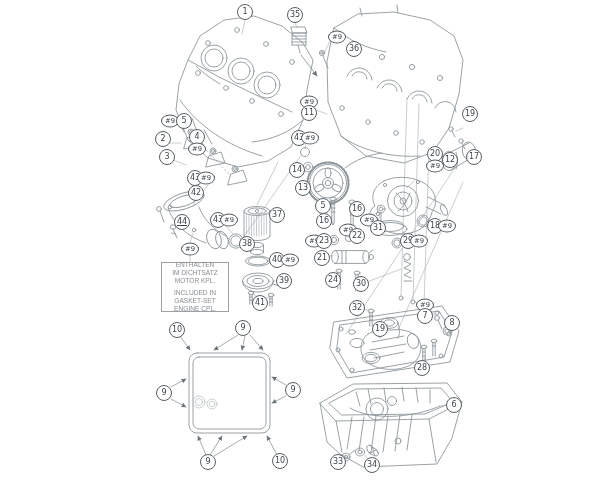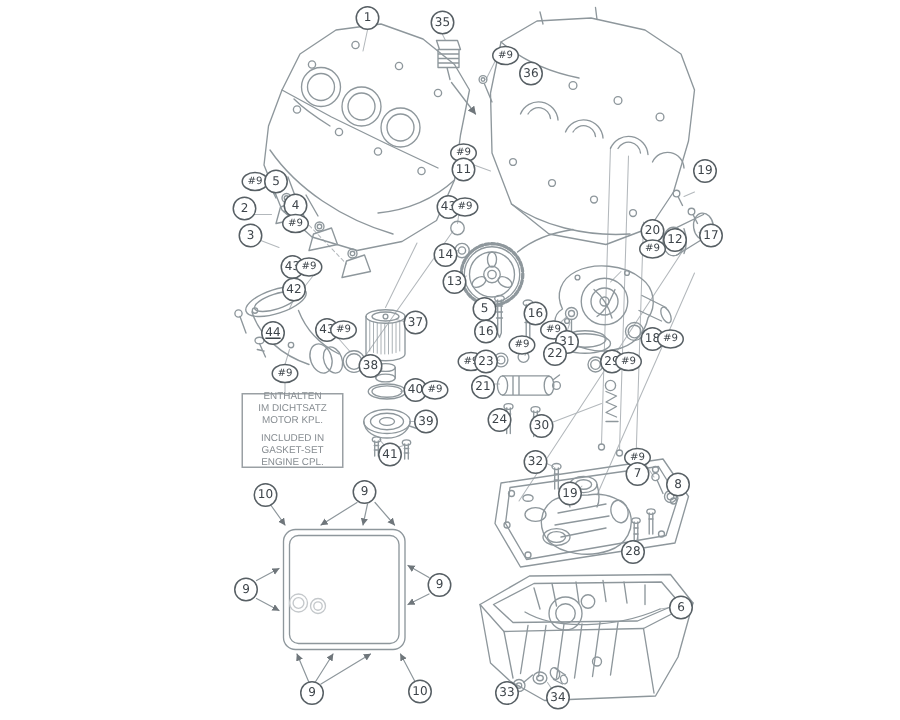--- a/index.html
+++ b/index.html
@@ -335,21 +335,21 @@
       <div class="callout" style="left: 299px; top: 138px;">43</div>
       <div class="callout ref" style="left: 310px; top: 138px;">#9</div>
       <div class="callout" style="left: 297px; top: 170px;">14</div>
       <div class="callout" style="left: 303px; top: 188px;">13</div>
       <div class="callout" style="left: 323px; top: 206px;">5</div>
       <div class="callout" style="left: 357px; top: 209px;">16</div>
       <div class="callout" style="left: 324px; top: 221px;">16</div>
       <div class="callout ref" style="left: 369px; top: 220px;">#9</div>
       <div class="callout" style="left: 378px; top: 228px;">31</div>
       <div class="callout ref" style="left: 348px; top: 230px;">#9</div>
-      <div class="callout" style="left: 370px; top: 236px;">22</div>
+      <div class="callout" style="left: 357px; top: 236px;">22</div>
       <div class="callout ref" style="left: 314px; top: 241px;">#9</div>
       <div class="callout" style="left: 324px; top: 241px;">23</div>
       <div class="callout" style="left: 322px; top: 258px;">21</div>
       <div class="callout" style="left: 333px; top: 280px;">24</div>
       <div class="callout" style="left: 361px; top: 284px;">30</div>
       <div class="callout" style="left: 357px; top: 308px;">32</div>
       <div class="callout" style="left: 277px; top: 215px;">37</div>
       <div class="callout" style="left: 247px; top: 244px;">38</div>
       <div class="callout" style="left: 277px; top: 260px;">40</div>
       <div class="callout ref" style="left: 290px; top: 260px;">#9</div>

